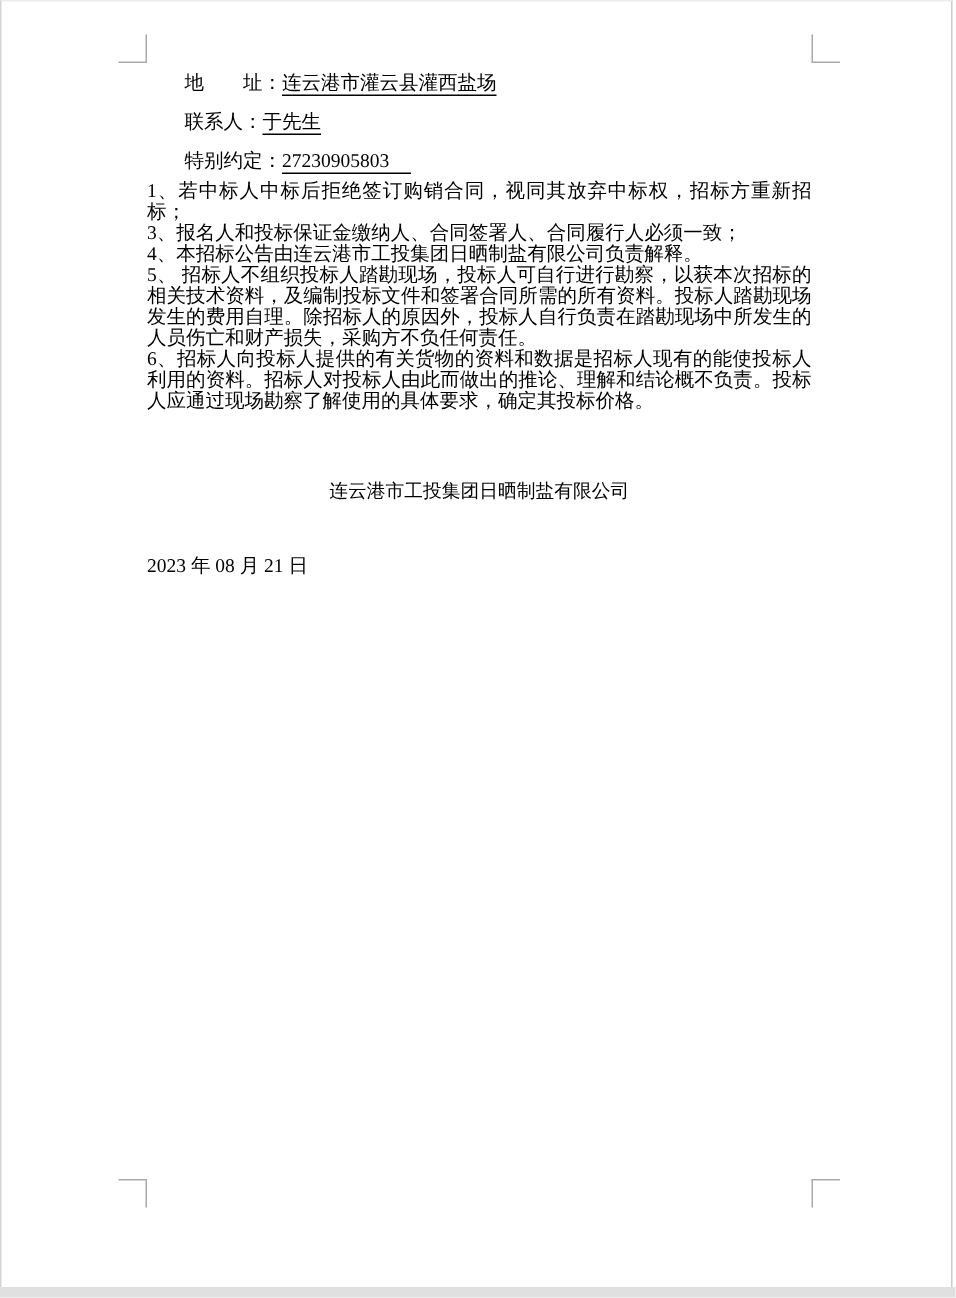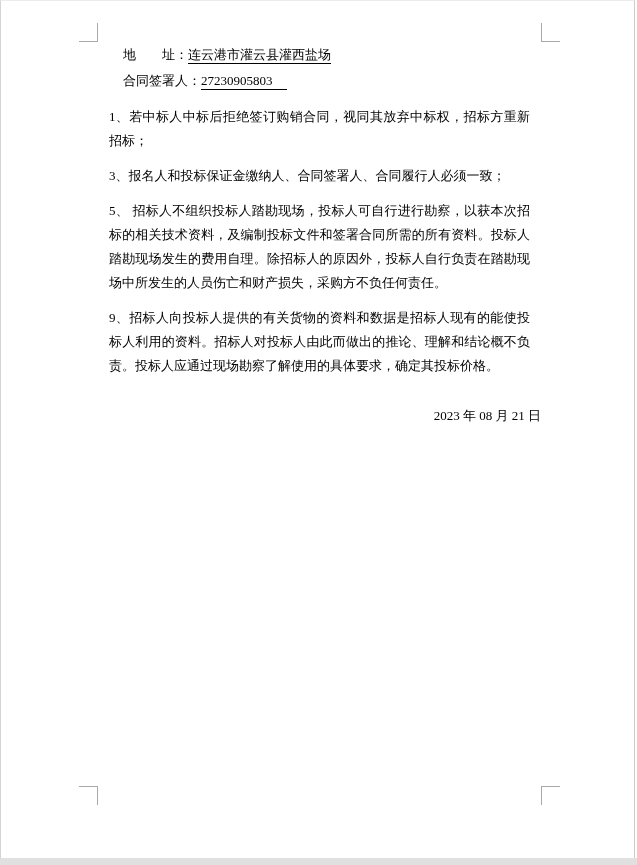--- a/index.html
+++ b/index.html
@@ -65,60 +65,63 @@
     padding-bottom: 1px;
   }
   .u.phone { padding-right: 14px; }
   .heading {
     margin: 0;
     font-size: 14px;
     font-weight: bold;
     line-height: 25px;
   }
   .clause {
-    margin: 11px;
+    margin: 0;
     font-size: 13px;
-    line-height: 24px;
+    line-height: 14px;
     text-align: justify;
     word-break: break-all;
   }
   .sig-company {
     margin-top: 41px;
     text-align: center;
     font-size: 12.5px;
     line-height: 24px;
   }
   .sig-date {
     margin-top: 26px;
-    text-align: right;
+    text-align: left;
     font-size: 13px;
     line-height: 24px;
   }
 </style>
 </head>
 <body>
 
 <div class="page">
 
   <div class="crop tl"></div>
   <div class="crop tr"></div>
   <div class="crop bl"></div>
   <div class="crop br"></div>
 
   <div class="content">
 
     <div class="contact">
       <div class="contact-row"><span>地　　址：</span><span class="u">连云港市灌云县灌西盐场</span></div>
-      <div class="contact-row"><span>合同签署人：</span><span class="u phone">27230905803</span></div>
+      <div class="contact-row"><span>联系人：</span><span class="u">于先生</span></div>
+      <div class="contact-row"><span>特别约定：</span><span class="u phone">27230905803</span></div>
     </div>
 
 
     <p class="clause">1、若中标人中标后拒绝签订购销合同，视同其放弃中标权，招标方重新招标；</p>
     <p class="clause">3、报名人和投标保证金缴纳人、合同签署人、合同履行人必须一致；</p>
+    <p class="clause">4、本招标公告由连云港市工投集团日晒制盐有限公司负责解释。</p>
     <p class="clause">5、 招标人不组织投标人踏勘现场，投标人可自行进行勘察，以获本次招标的相关技术资料，及编制投标文件和签署合同所需的所有资料。投标人踏勘现场发生的费用自理。除招标人的原因外，投标人自行负责在踏勘现场中所发生的人员伤亡和财产损失，采购方不负任何责任。</p>
-    <p class="clause">9、招标人向投标人提供的有关货物的资料和数据是招标人现有的能使投标人利用的资料。招标人对投标人由此而做出的推论、理解和结论概不负责。投标人应通过现场勘察了解使用的具体要求，确定其投标价格。</p>
+    <p class="clause">6、招标人向投标人提供的有关货物的资料和数据是招标人现有的能使投标人利用的资料。招标人对投标人由此而做出的推论、理解和结论概不负责。投标人应通过现场勘察了解使用的具体要求，确定其投标价格。</p>
 
+    <div class="sig-company">连云港市工投集团日晒制盐有限公司</div>
     <div class="sig-date">2023 年 08 月 21 日</div>
 
   </div>
 </div>
 
 <div class="bottom-strip"></div>
 
 </body></html>

